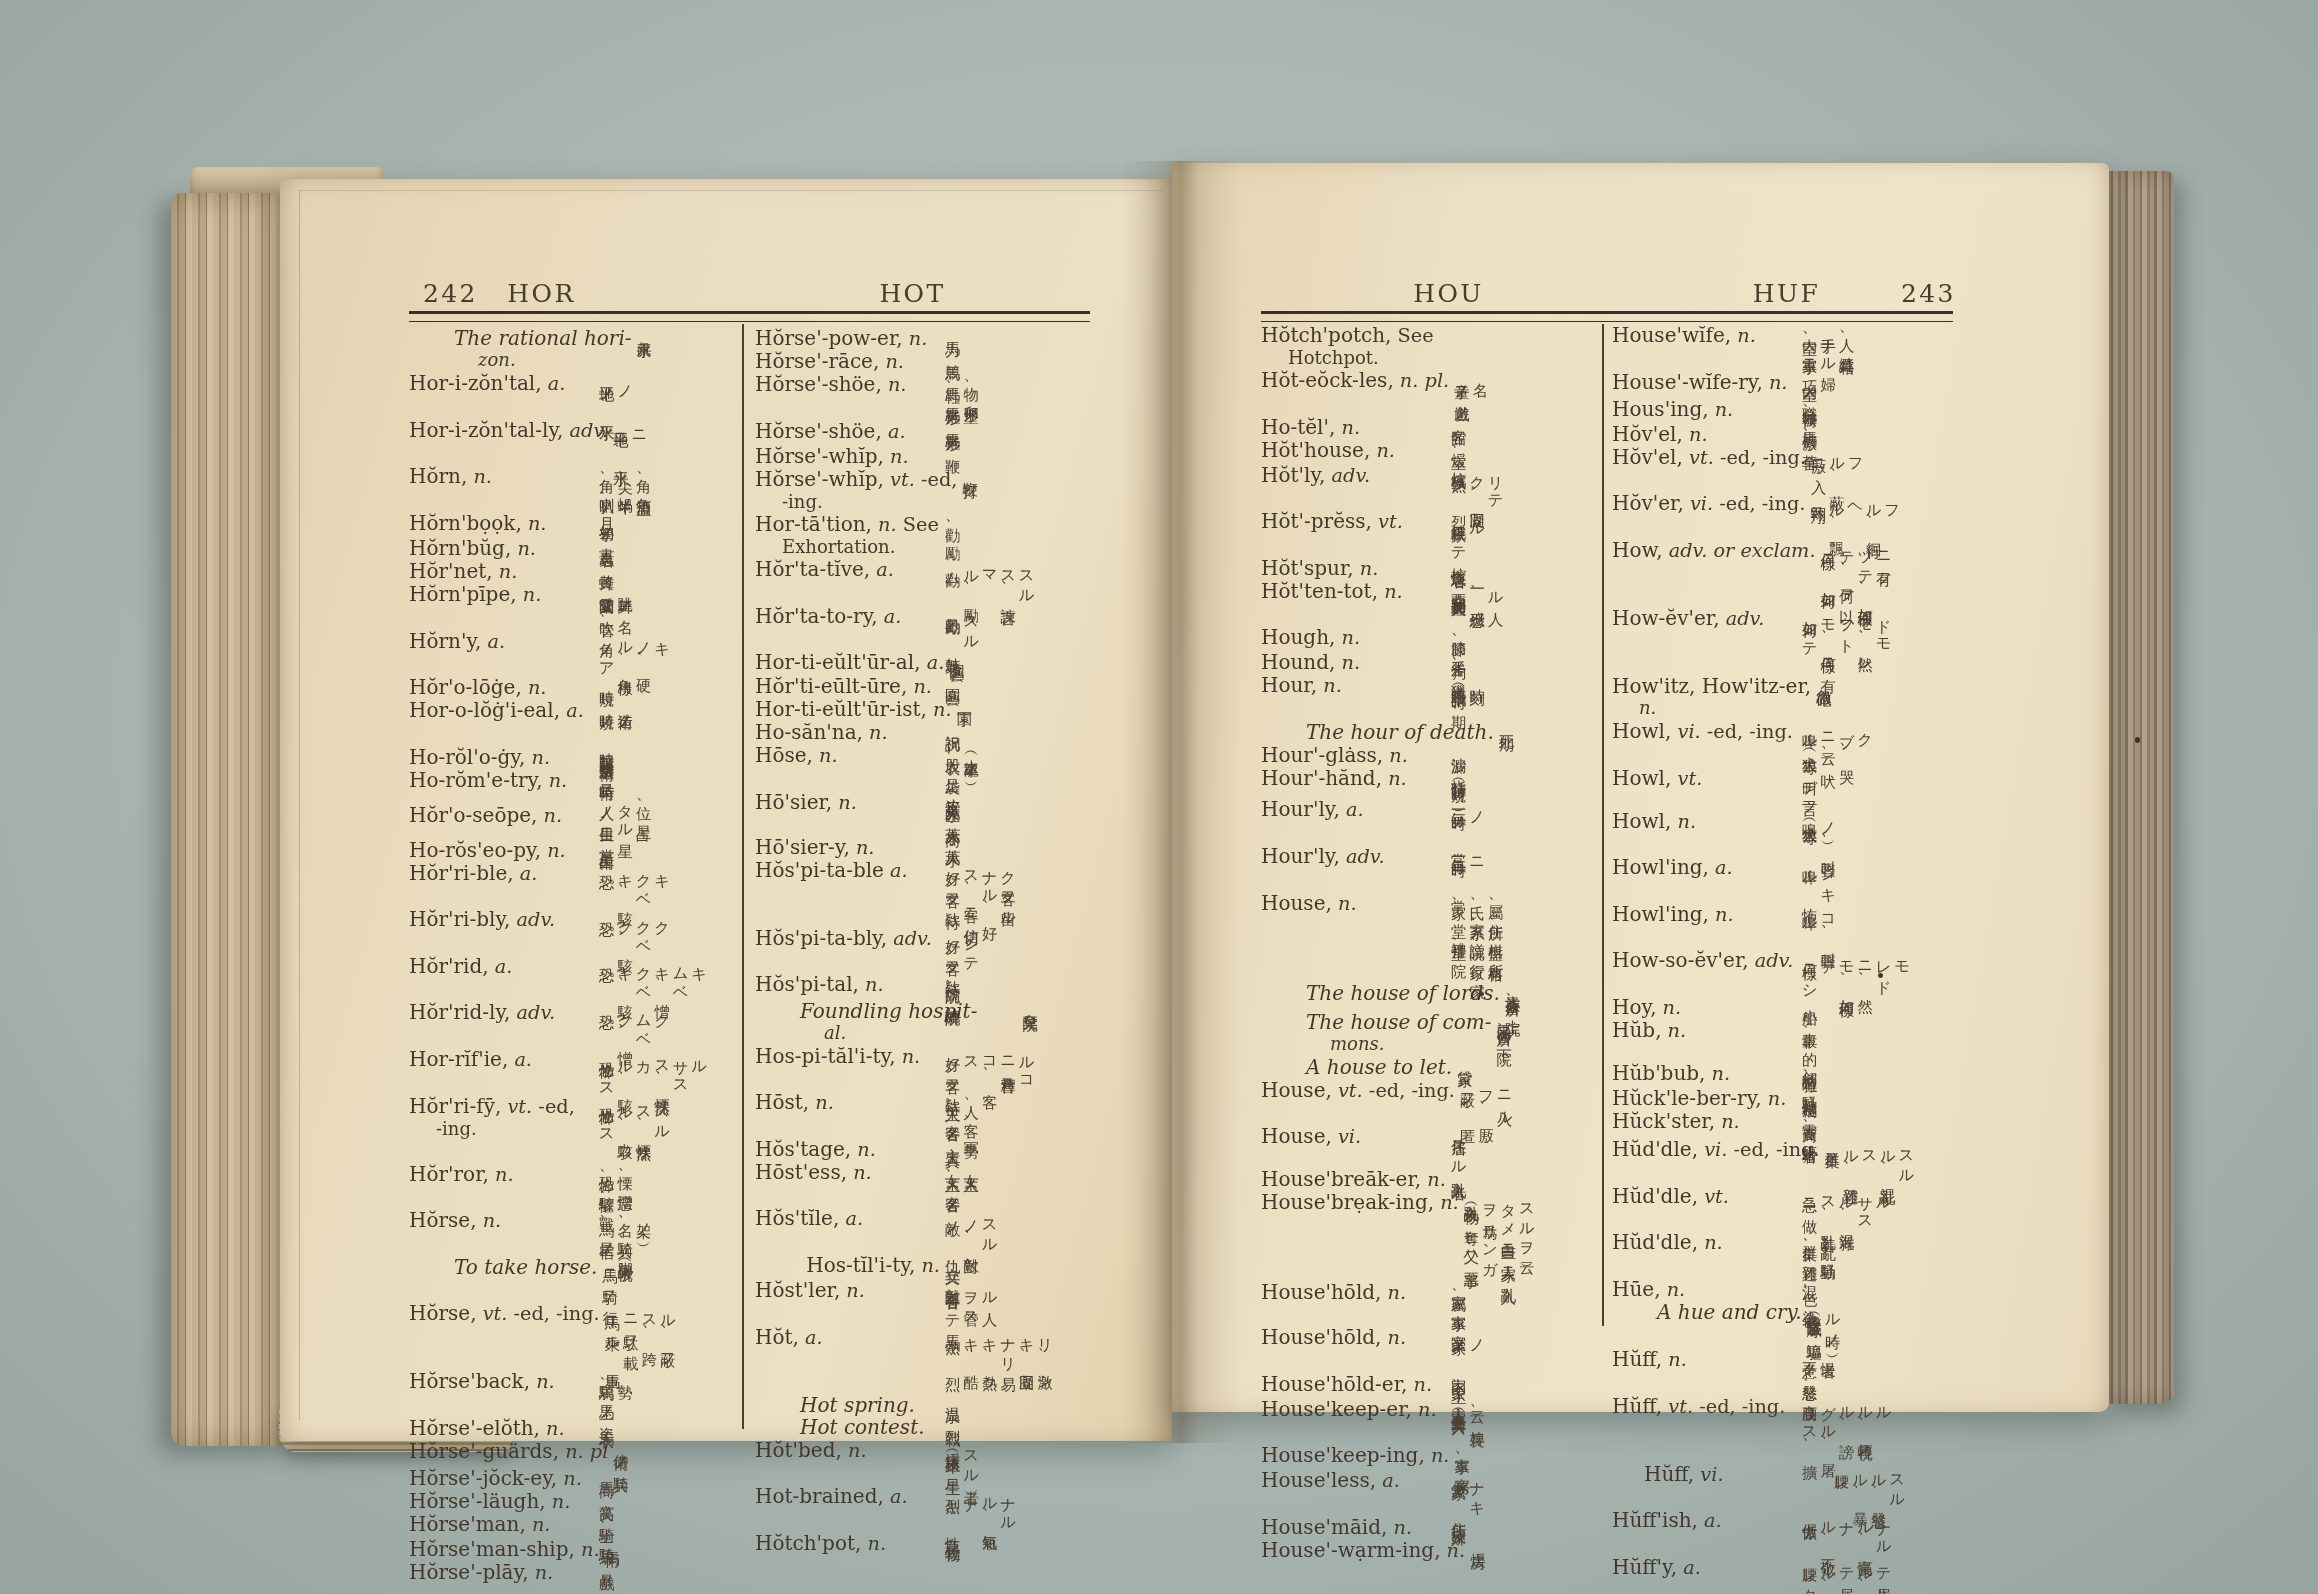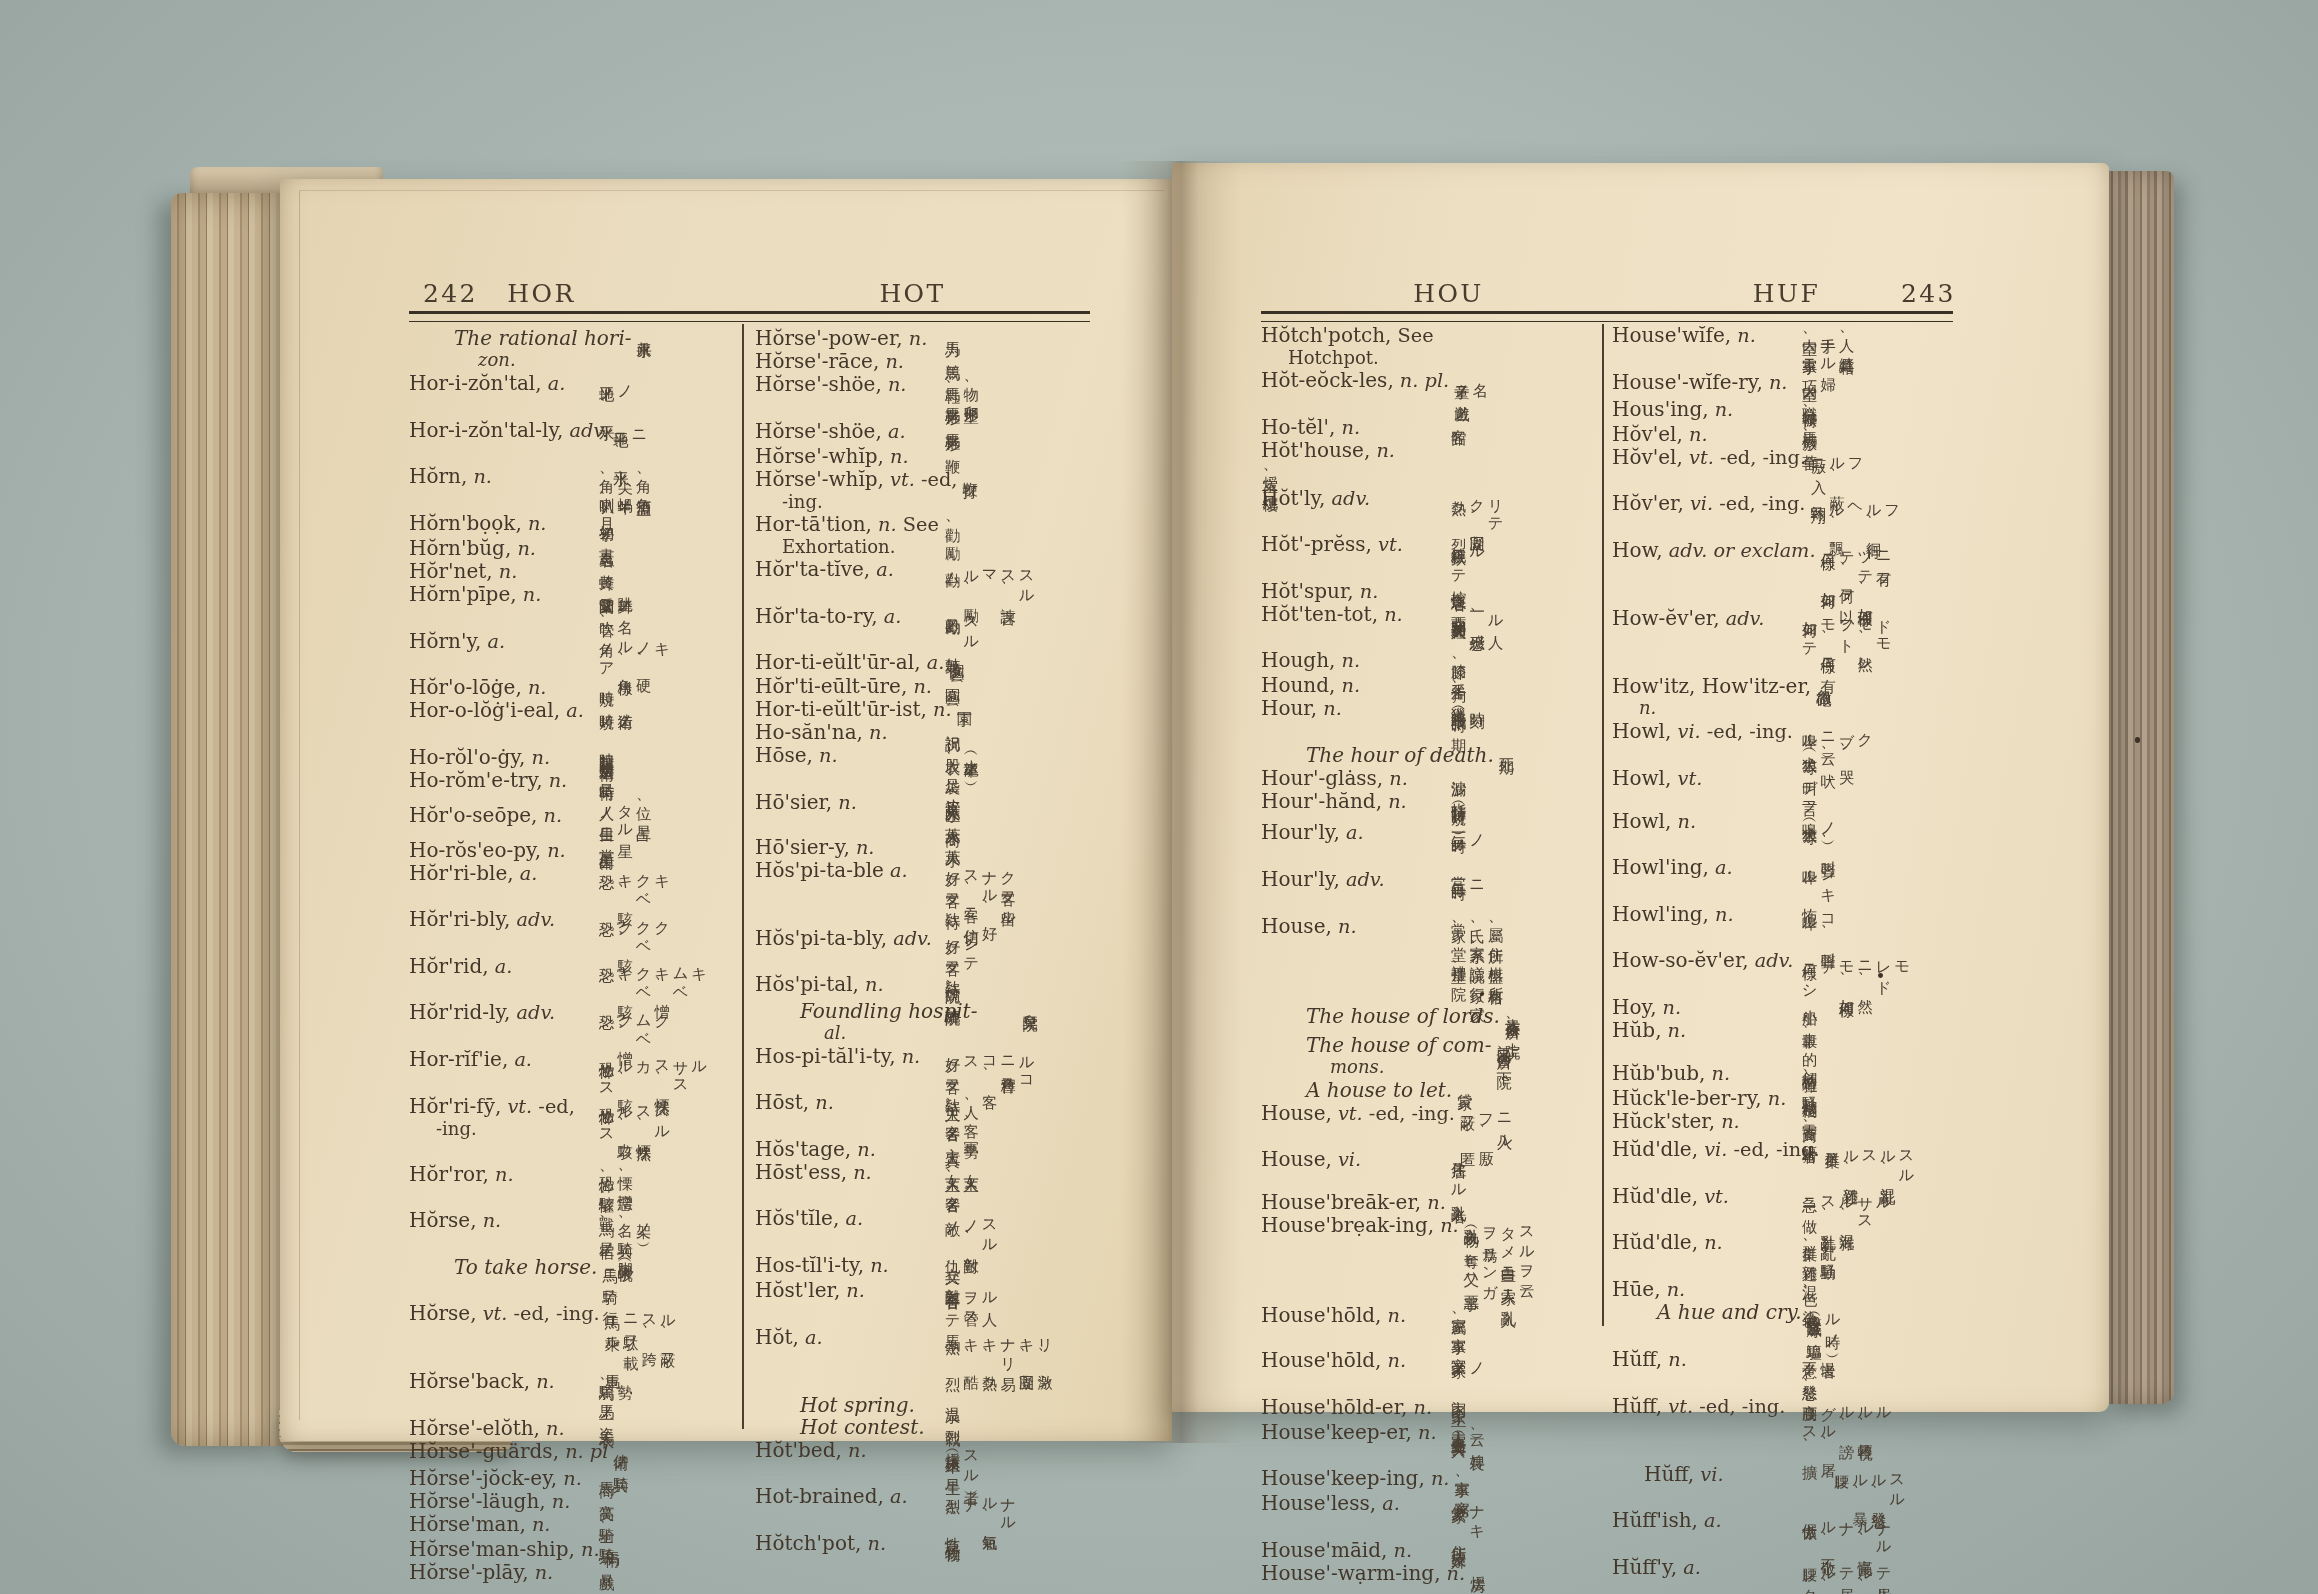--- a/index.html
+++ b/index.html
@@ -458,21 +458,21 @@
             <div class="line1"><span class="hw">Hōst'ess,</span><span class="pos"> n.</span></div>
           </div>
           <span class="jp" style="max-height: 45px;">女主人、客舍ノ女主人</span>
         </div>
         <div class="entry" style="min-height: 45px;">
           <div class="ehead">
             <div class="line1"><span class="hw">Hŏs'tĭle,</span><span class="pos"> a.</span></div>
           </div>
           <span class="jp" style="max-height: 45px;">敵ノ、仇ノ、敵對スル</span>
         </div>
-        <div class="entry" style="min-height: 22.5px;">
+        <div class="entry" style="min-height: 22.5px; text-align: right;">
           <div class="ehead">
             <div class="line1"><span class="hw">Hos-tĭl'i-ty,</span><span class="pos"> n.</span></div>
           </div>
           <span class="jp" style="max-height: 45px;">交兵、敵對</span>
         </div>
         <div class="entry" style="min-height: 45px;">
           <div class="ehead">
             <div class="line1"><span class="hw">Hŏst'ler,</span><span class="pos"> n.</span></div>
           </div>
           <span class="jp" style="max-height: 45px;">客舍ニテ馬ヲ管スル人</span>
@@ -534,21 +534,21 @@
             <div class="line1"><span class="hw">Hŏt-eŏck-les,</span><span class="pos"> n. pl.</span></div>
           </div>
           <span class="jp" style="max-height: 45px;">童子ノ遊戲ノ名</span>
         </div>
         <div class="entry" style="min-height: 22.5px;">
           <div class="ehead">
             <div class="line1"><span class="hw">Ho-tĕl',</span><span class="pos"> n.</span></div>
           </div>
           <span class="jp" style="max-height: 45px;">客館</span>
         </div>
-        <div class="entry" style="min-height: 22.5px; flex-direction: column;">
+        <div class="entry" style="min-height: 22.5px;">
           <div class="ehead">
             <div class="line1"><span class="hw">Hŏt'house,</span><span class="pos"> n.</span></div>
           </div>
           <span class="jp" style="max-height: 45px;">煖室、炕樓</span>
         </div>
         <div class="entry" style="min-height: 45px;">
           <div class="ehead">
             <div class="line1"><span class="hw">Hŏt'ly,</span><span class="pos"> adv.</span></div>
           </div>
           <span class="jp" style="max-height: 45px;">熱ク、烈ク、凝固リテ</span>

